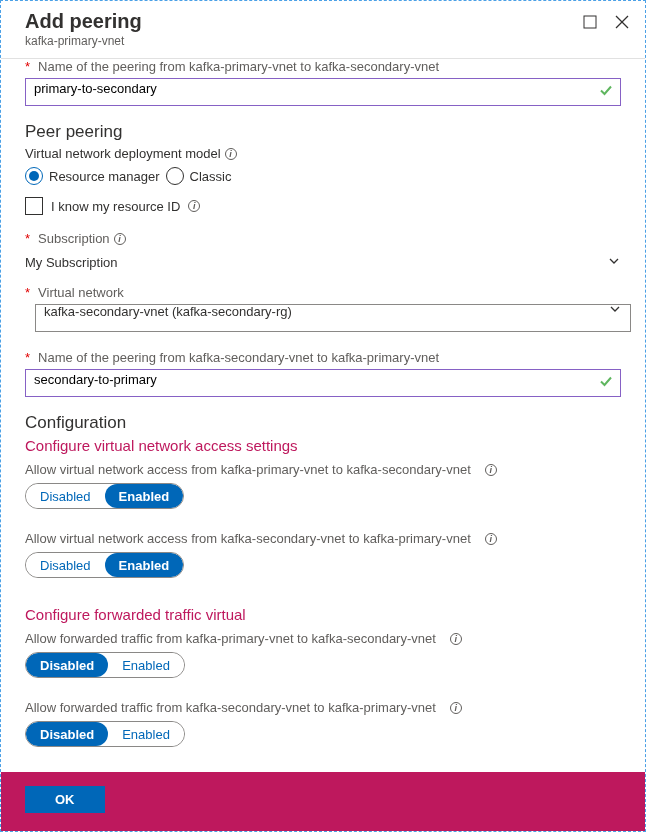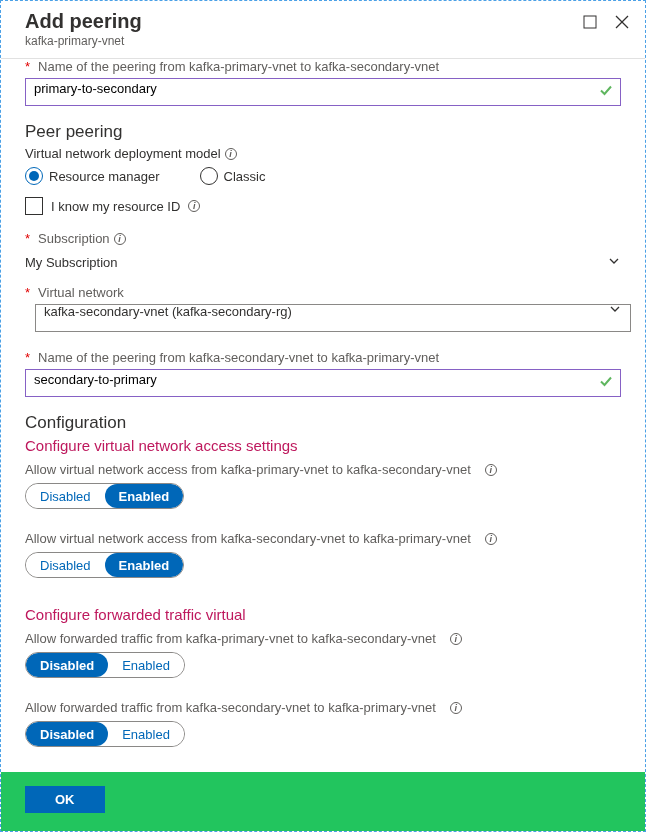--- a/index.html
+++ b/index.html
@@ -99,21 +99,21 @@
     margin: 10px 0 4px 0;
   }
   .sub-heading {
     font-size: 15px;
     font-weight: 400;
     color: #be185d;
     margin: 14px 0 6px 0;
   }
 
   .radio-row {
-    display: flex; gap: 40px;
+    display: flex; gap: 6px;
     margin: 6px 0 12px 0;
   }
   .radio-opt {
     display: flex; align-items: center; gap: 6px;
     font-size: 13px; color: #323130;
   }
   .radio-circle {
     width: 18px; height: 18px;
     border-radius: 50%;
     border: 1px solid #323130;
@@ -191,21 +191,21 @@
   .toggle-opt.active {
     background: #0067b8;
     color: #fff;
     font-weight: 600;
   }
 
   .footer {
     position: absolute;
     bottom: 0; left: 0; right: 0;
     padding: 14px 24px 18px 24px;
-    background: #22c55e;
+    background: #be185d;
   }
   .ok-btn {
     background: #0067b8;
     color: #fff;
     border: none;
     font-size: 13px;
     font-weight: 600;
     padding: 6px 30px;
     cursor: pointer;
   }

